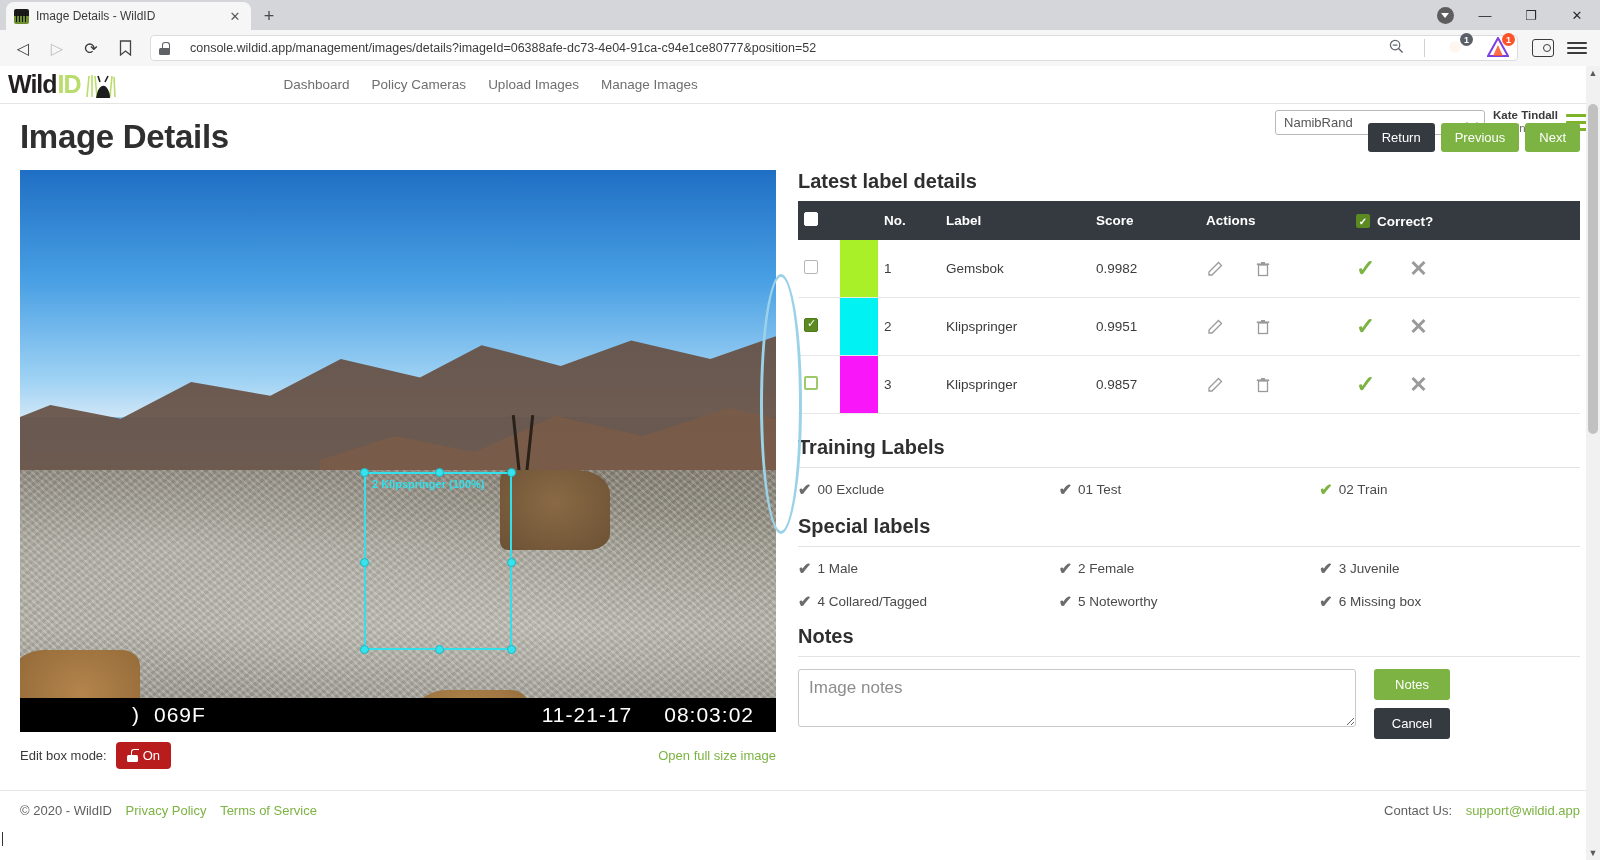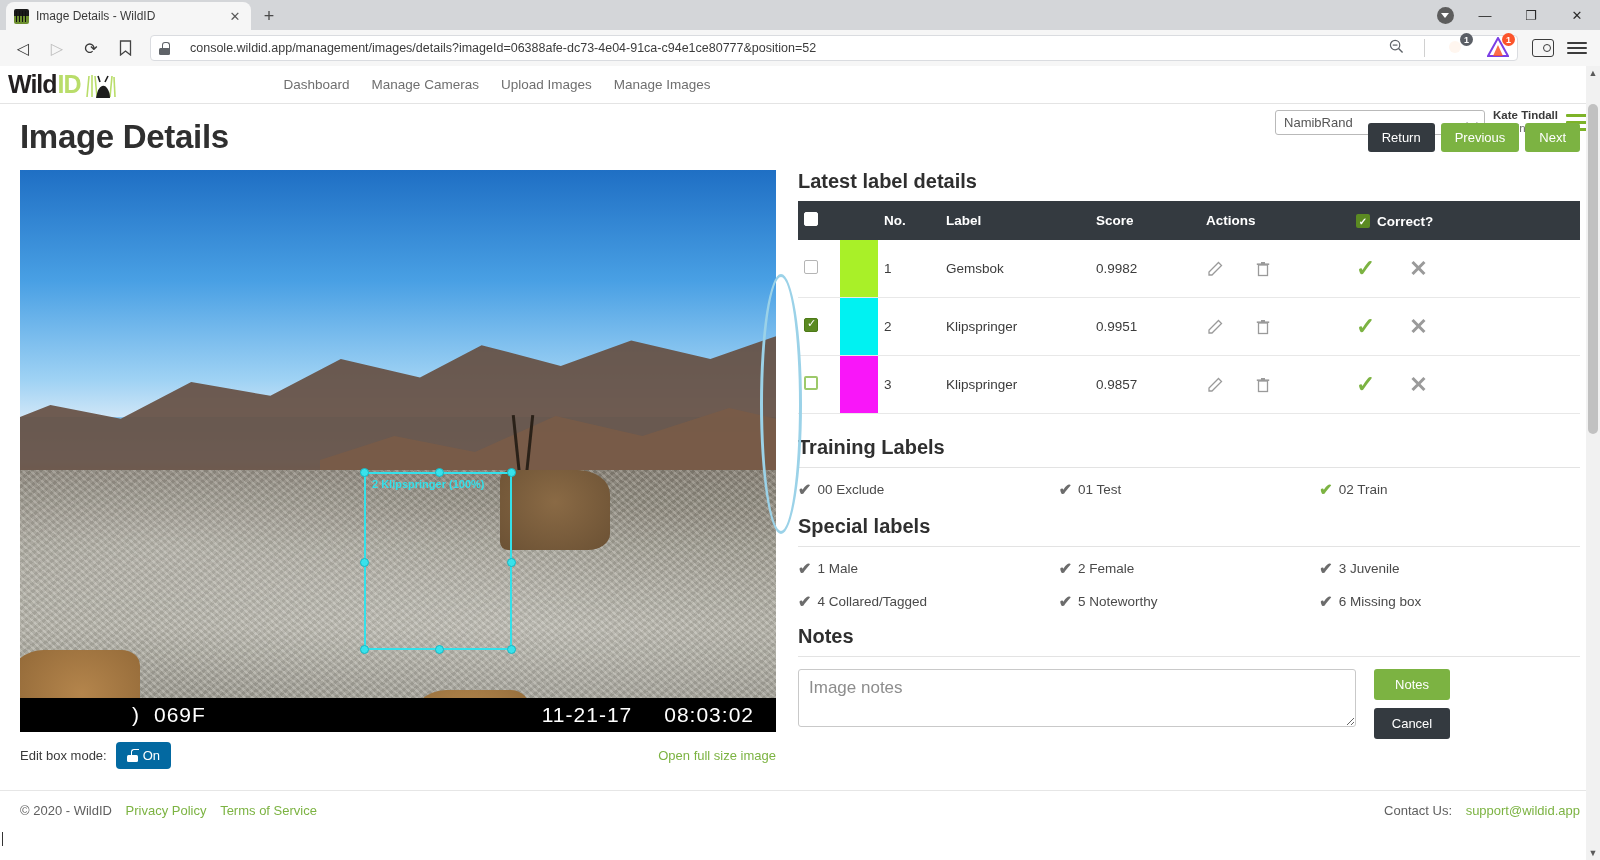--- a/index.html
+++ b/index.html
@@ -160,21 +160,21 @@
   .ts-right { display:flex; align-items:center; gap:32px; padding-right: 10px; }
 
   
   .bbox { position:absolute; border: 2px solid #33e0ea; }
   .bbox-label { position:absolute; top:4px; left:6px; font-size: 11px; color:#33e0ea; white-space:nowrap; font-weight:bold; }
   .handle { position:absolute; width:9px; height:9px; border-radius:50%; background:#38e2ec; border:1px solid #18b8c2; }
 
   .photo-tools { display:flex; align-items:center; justify-content:space-between; margin-top: 10px; }
   .editbox-left { display:flex; align-items:center; gap:9px; }
   .editbox-label { font-size: 13px; color:#3b3b3b; }
-  .toggle-on { background:#0369a1; color:#fff; border-radius:4px; padding: 6px 11px; display:flex; align-items:center; gap:5px; font-size:13px; border:none; cursor:pointer;}
+  .toggle-on { background:#b91c1c; color:#fff; border-radius:4px; padding: 6px 11px; display:flex; align-items:center; gap:5px; font-size:13px; border:none; cursor:pointer;}
   .unlock { width:11px;height:13px;position:relative;display:inline-block; }
   .unlock::before{content:"";position:absolute;bottom:0;left:0;width:11px;height:7px;background:#fff;border-radius:1.5px;}
   .unlock::after{content:"";position:absolute;top:0;left:4px;width:7px;height:7px;border:1.6px solid #fff;border-bottom:none;border-right:none;border-radius:3px 0 0 0;}
   .link-green { font-size:13px; color:#7cb342; text-decoration:none; }
 
   
   h2.sec { font-size: 20px; font-weight:bold; color:#2f2f2f; margin: 0 0 8px 0; }
   .sec-hr { border:none; border-top:1px solid #e3e3e3; margin: 0 0 12px 0; }
 
   table.labels { width:100%; border-collapse:collapse; }
@@ -326,21 +326,21 @@
                 <line x1="26" y1="25" x2="28" y2="4"></line>
               <line x1="31" y1="25" x2="30" y2="5"></line>
             </g>
             <path d="M12 26 q2-11 6-12 q3-1 5 2 q3 4 3 10 z" fill="#1d1d1d"></path>
             <path d="M16 10 l-2-6 M21 10 l3-6" stroke="#1d1d1d" stroke-width="1.6" fill="none"></path>
           </svg>
         </span>
       </div>
       <nav class="app-nav">
         <a href="#">Dashboard</a>
-        <a href="#">Manage Cameras</a>
+        <a href="#">Policy Cameras</a>
         <a href="#">Upload Images</a>
         <a href="#">Manage Images</a>
       </nav>
       <div class="header-right">
         <div class="proj-select">
           <span>NamibRand</span>
           <span class="chev"></span>
         </div>
         <div class="user-box">
           <span class="user-name">Kate Tindall</span>

